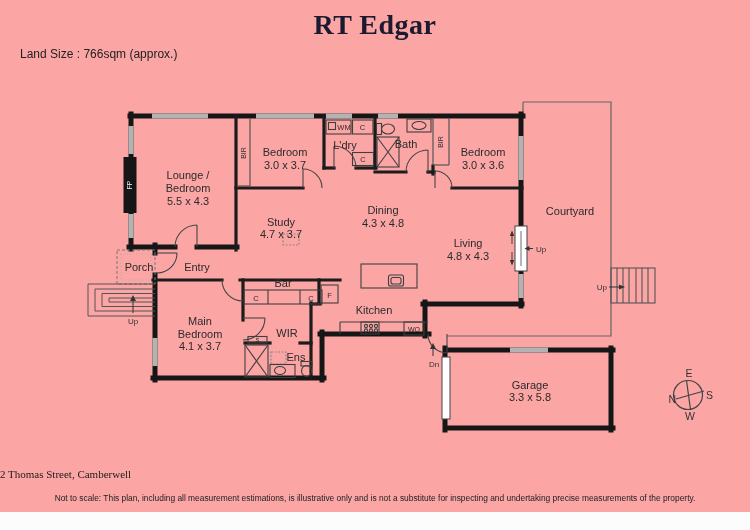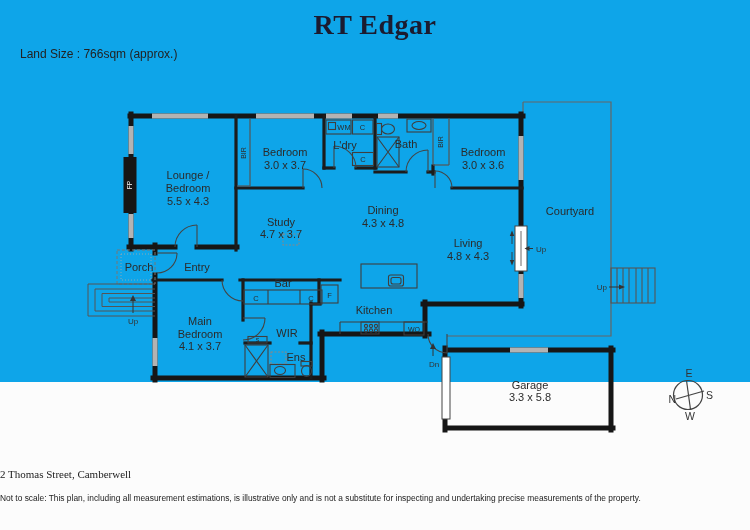--- a/index.html
+++ b/index.html
@@ -1,23 +1,23 @@
 <!DOCTYPE html>
 <html><head>
 <meta charset="utf-8">
 <style>
   html,body{margin:0;padding:0;background:#fcfcfc;width:750px;height:530px;overflow:hidden;}
-  .page{position:relative;width:750px;height:382px;background:#0ea5e9;font-family:"Liberation Sans",sans-serif;}
+  .page{position:relative;width:750px;height:512px;background:#fca5a5;font-family:"Liberation Sans",sans-serif;}
   .brand{position:absolute;top:9px;left:0;width:750px;text-align:center;
          font-family:"Liberation Serif",serif;font-size:28px;font-weight:600;
          color:#1b1b30;letter-spacing:.5px;}
   .landsize{position:absolute;top:47px;left:20px;font-size:12px;color:#222;}
   .address{position:absolute;top:468px;left:0;width:750px;
            font-family:"Liberation Serif",serif;font-size:11px;color:#1c1c1c;}
-  .disclaimer{position:absolute;top:493px;left:0;width:750px;text-align:left;
+  .disclaimer{position:absolute;top:493px;left:0;width:750px;text-align:center;
               font-size:8.4px;color:#222;}
   svg{position:absolute;top:0;left:0;}
   svg text{font-family:"Liberation Sans",sans-serif;fill:#2b2b2b;}
   .room-label{font-size:11px;}
   .small-label{font-size:7.5px;}
   .tiny-label{font-size:7px;}
   .updn-label{font-size:8px;fill:#333;}
   .compass-label{font-size:10.5px;fill:#333;}
   .fp-label{font-size:6.5px;fill:#ffffff;}
 </style>

